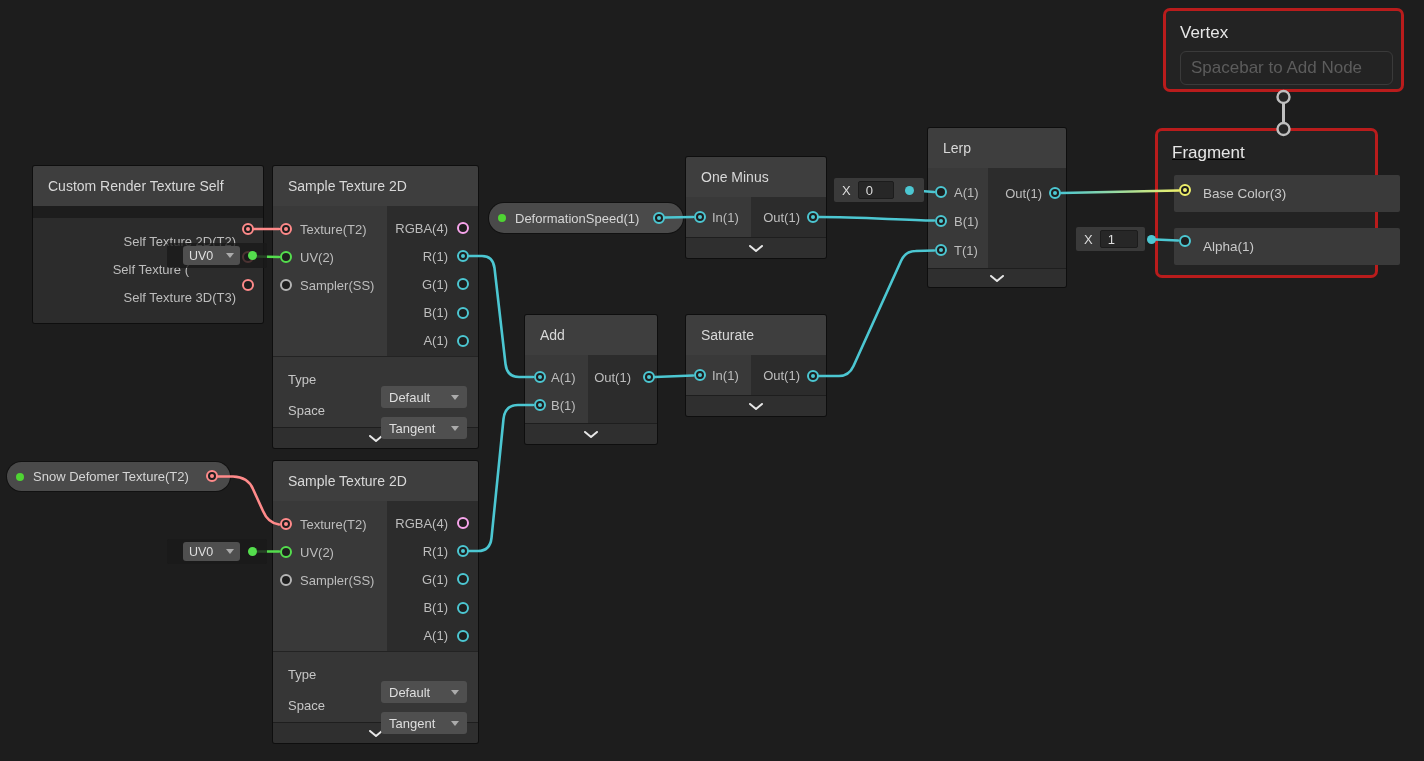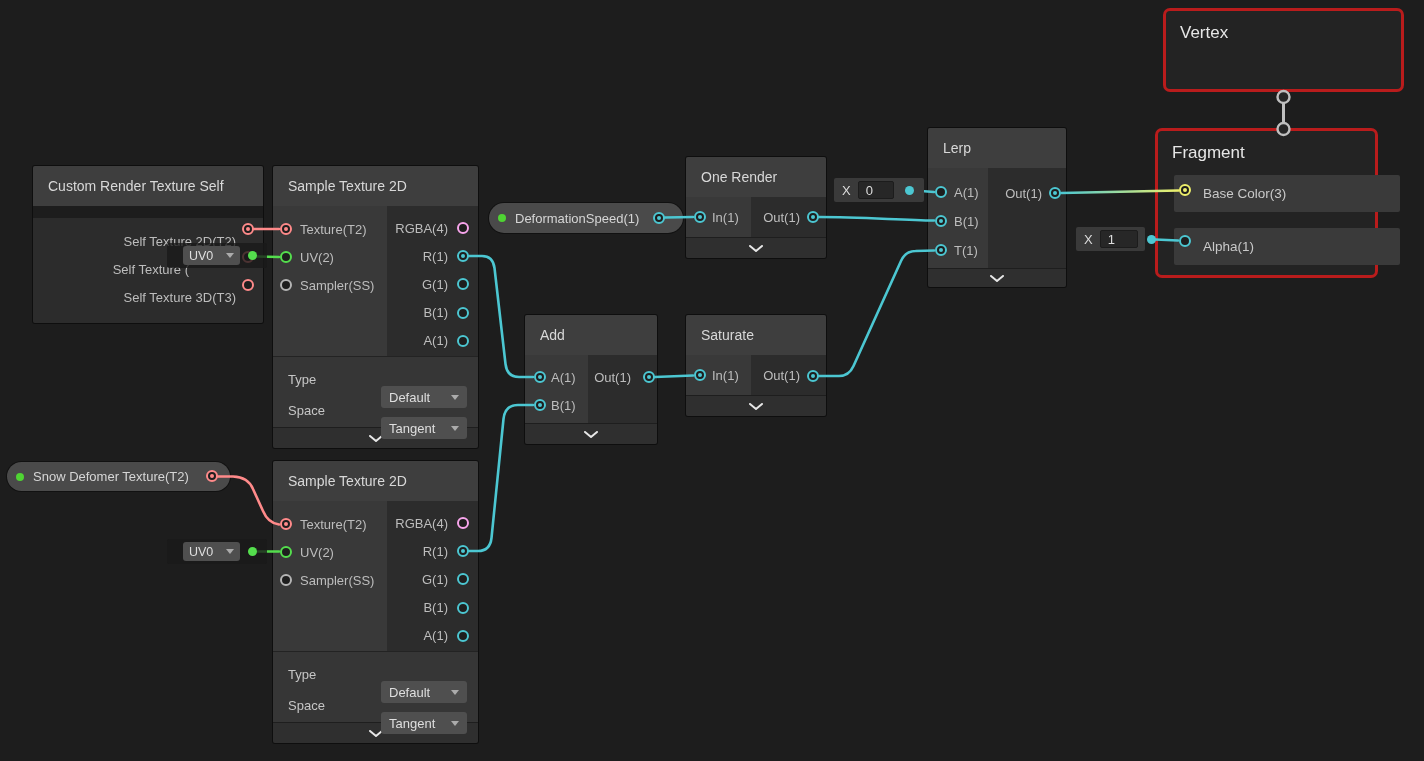--- a/index.html
+++ b/index.html
@@ -188,21 +188,21 @@
     </div>
     <div class="collapse" style="height:20px;">
       <svg width="14" height="7" viewBox="0 0 14 7">
           <path d="M1 1 L7 6 L13 1" fill="none" stroke="#E6E6E6" stroke-width="2" stroke-linecap="round" stroke-linejoin="round"></path>
         </svg>
     </div>
   </div>
 
   <div class="node" style="left:686px;top:157px;width:140px;">
     <div class="node-header">
-        <span>One Render</span>
+        <span>One Minus</span>
       </div>
     <div class="cols" style="height:40px;">
       <div class="col-in" style="width:65px;display:flex;align-items:center;">
           <span class="in-label" style="font-size:13px;color:#BDBDBD;margin-left:26px;">In(1)</span>
         </div>
       <div class="col-out" style="display:flex;align-items:center;justify-content:flex-end;">
           <span style="font-size:13px;color:#BDBDBD;padding-right:26px;">Out(1)</span>
         </div>
     </div>
     <div class="collapse" style="height:20px;">
@@ -281,23 +281,26 @@
     </div>
     <div class="collapse" style="height:18px;">
       <svg width="14" height="7" viewBox="0 0 14 7">
           <path d="M1 1 L7 6 L13 1" fill="none" stroke="#E6E6E6" stroke-width="2" stroke-linecap="round" stroke-linejoin="round"></path>
         </svg>
     </div>
   </div>
 
   <div class="context" style="left:1163px;top:8px;width:241px;height:84px;">
     <div class="context-title">Vertex</div>
-  </div>
-
-  <div class="context" style="left:1155px;top:128px;width:223px;height:150px;">
+    <div class="ctx-placeholder">
+        <span>Spacebar to Add Node</span>
+      </div>
+  </div>
+
+  <div class="context" style="left:1155px;top:128px;width:223px;height:150px;text-decoration:underline;">
     <div class="context-title">Fragment</div>
     <div class="block-row" style="top:44px;">
         <span>Base Color(3)</span>
       </div>
     <div class="block-row" style="top:97px;">
         <span>Alpha(1)</span>
       </div>
   </div>
 
   <div class="pill" style="left:489px;top:203px;width:194px;height:30px;">

